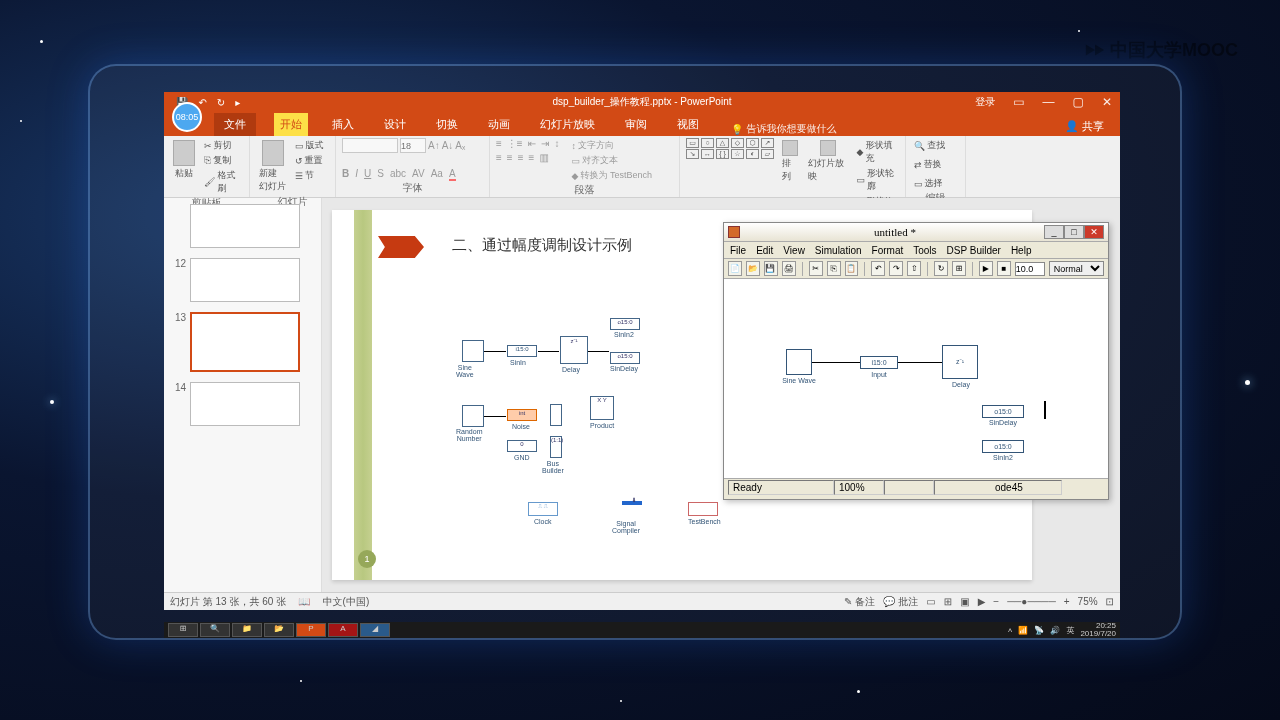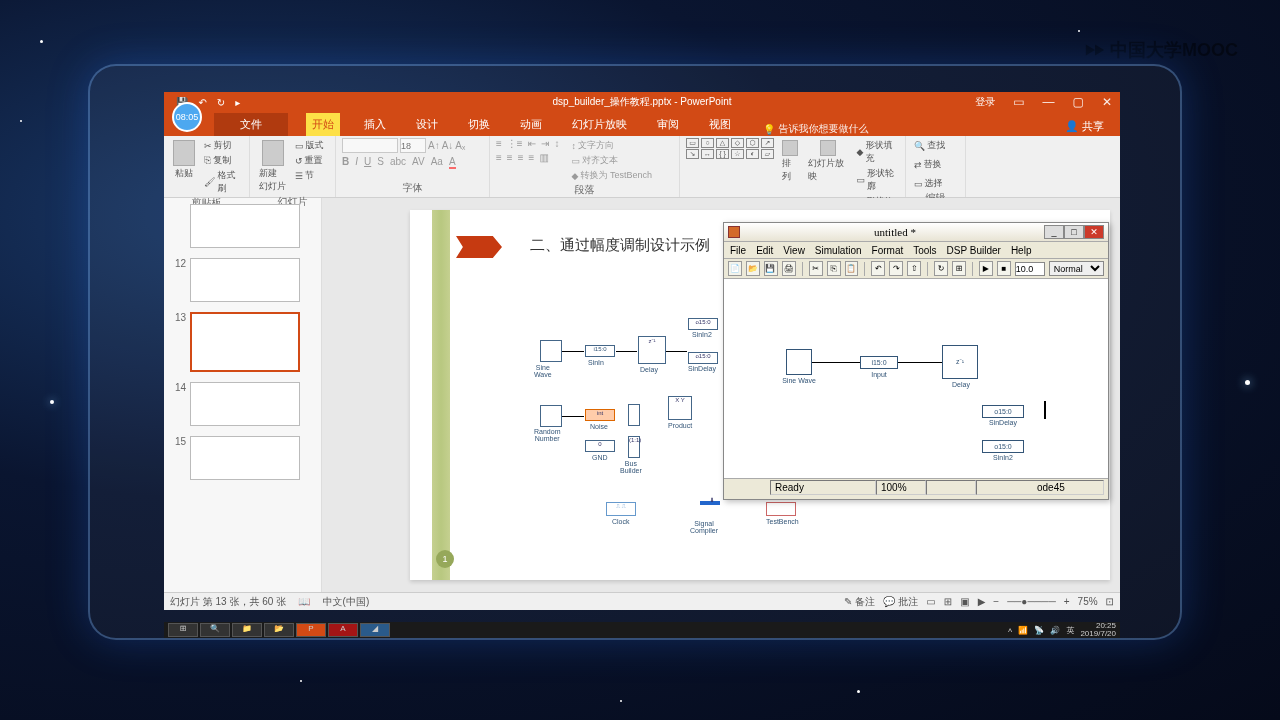--- a/index.html
+++ b/index.html
@@ -29,21 +29,21 @@
 .rsmall { font-size:9px; color:#555; padding:1px 2px; display:flex; align-items:center; gap:2px; }
 .shape-grid { display:grid; grid-template-columns:repeat(6,14px); gap:1px; }
 .shape-grid span { width:13px; height:10px; border:1px solid #888; font-size:7px; text-align:center; }
 .slide-area { display:flex; height:394px; }
 .thumb-panel { width:158px; background:#f7f7f7; border-right:1px solid #ddd; overflow:hidden; padding:4px 0; }
 .thumb-row { display:flex; align-items:flex-start; padding:2px 6px; gap:4px; margin-bottom:6px; }
 .thumb-row .num { width:16px; text-align:right; font-size:10px; color:#666; }
 .thumb { width:110px; height:44px; background:#fff; border:1px solid #bbb; position:relative; font-size:5px; padding:2px; }
 .thumb.sel { border:2px solid #d24a15; }
 .thumb.tall { height:60px; }
-.main-slide { flex:1; background:#e8e8e8; display:flex; align-items:center; justify-content:flex-end; position:relative; padding:10px; }
+.main-slide { flex:1; background:#e8e8e8; display:flex; align-items:center; justify-content:flex-start; position:relative; padding:10px; }
 .slide-page { width:700px; height:370px; background:#fff; position:relative; box-shadow:0 2px 4px rgba(0,0,0,0.15); }
 .slide-strip { position:absolute; left:22px; top:0; width:18px; height:100%; background:linear-gradient(90deg,#c5d090 0%, #b8c880 50%, #c5d090 100%); }
 .slide-arrow { position:absolute; left:46px; top:26px; width:46px; height:22px; background:#c63a11; clip-path:polygon(0 0, 80% 0, 100% 50%, 80% 100%, 0 100%, 15% 50%); }
 .slide-title { position:absolute; left:120px; top:26px; font-size:15px; color:#333; }
 .slide-circle { position:absolute; left:26px; bottom:12px; width:18px; height:18px; border-radius:50%; background:#96a85a; color:#fff; font-size:9px; display:flex; align-items:center; justify-content:center; }
 .diagram { position:absolute; left:110px; top:100px; font-size:6px; color:#336; }
 .dblock { position:absolute; border:1px solid #468; background:#fff; text-align:center; }
 .darrow { position:absolute; height:1px; background:#000; }
 .status-bar { height:18px; background:#f0f0f0; border-top:1px solid #ccc; display:flex; align-items:center; font-size:10px; color:#555; padding:0 6px; gap:12px; }
 .status-bar .right { margin-left:auto; display:flex; gap:8px; align-items:center; }
@@ -60,21 +60,21 @@
 .sim-menu { height:17px; background:#ece9d8; display:flex; gap:10px; padding:0 6px; align-items:center; font-size:10px; border-bottom:1px solid #aaa; }
 .sim-tb { height:20px; background:#ece9d8; border-bottom:1px solid #aaa; display:flex; align-items:center; padding:0 4px; gap:4px; }
 .sim-tb .tico { width:15px; height:15px; border:1px solid #999; background:#f4f4ec; font-size:8px; text-align:center; line-height:13px; }
 .sim-tb .sep { width:1px; height:14px; background:#aaa; margin:0 2px; }
 .sim-tb input { width:30px; height:14px; font-size:9px; border:1px solid #888; }
 .sim-tb select { width:60px; height:15px; font-size:9px; border:1px solid #888; }
 .sim-canvas { height:200px; background:#fff; position:relative; border-bottom:1px solid #aaa; }
 .sblock { position:absolute; border:1px solid #357; background:#fff; font-size:7px; text-align:center; color:#357; }
 .slabel { position:absolute; font-size:7px; color:#357; text-align:center; }
 .sline { position:absolute; height:1px; background:#000; }
-.sim-status { height:17px; display:flex; align-items:center; font-size:10px; padding:0 4px;justify-content:flex-end; }
+.sim-status { height:17px; display:flex; align-items:center; font-size:10px; padding:0 4px; }
 .sim-status div { border:1px inset #ccc; padding:0 4px; height:15px; line-height:13px; }
 </style>
 </head>
 <body>
 
 <div class="star" style="top:40px;left:40px;width:3px;height:3px"></div>
 <div class="star" style="top:120px;left:20px;width:2px;height:2px"></div>
 <div class="star" style="top:400px;left:50px;width:4px;height:4px;box-shadow:0 0 8px #8cf"></div>
 <div class="star" style="top:680px;left:300px;width:2px;height:2px"></div>
 <div class="star" style="top:30px;right:200px;width:2px;height:2px"></div>
@@ -104,21 +104,21 @@
     <div class="center">dsp_builder_操作教程.pptx - PowerPoint</div>
     <div class="right">
       <span>登录</span>
       <span class="winbtn">▭</span>
       <span class="winbtn">—</span>
       <span class="winbtn">▢</span>
       <span class="winbtn">✕</span>
     </div>
   </div>
   <div class="ribbon-tabs">
-    <div class="tab" style="background:#b03a0f;padding:4px 26px">文件</div>
+    <div class="tab" style="background:#b03a0f;padding:4px 10px">文件</div>
     <div class="tab active">开始</div>
     <div class="tab">插入</div>
     <div class="tab">设计</div>
     <div class="tab">切换</div>
     <div class="tab">动画</div>
     <div class="tab">幻灯片放映</div>
     <div class="tab">审阅</div>
     <div class="tab">视图</div>
     <div class="tell">
           <span>💡</span>
@@ -153,21 +153,21 @@
             </div>
         <div>
           <div class="rsmall">▭ <span>版式</span></div>
           <div class="rsmall">↺ <span>重置</span></div>
           <div class="rsmall">☰ <span>节</span></div>
         </div>
       </div>
       <div class="label">幻灯片</div>
     </div>
     <div class="ribbon-group" style="width:154px">
-      <div class="body" style="flex-direction:column;gap:3px;opacity:.55">
+      <div class="body" style="flex-direction:column;gap:15px;opacity:.55">
         <div style="display:flex;gap:2px;align-items:center">
           <input style="width: 56px; height: 15px; font-size: 9px; border: 1px solid rgb(170, 170, 170);">
           <input style="width: 26px; height: 15px; font-size: 9px; border: 1px solid rgb(170, 170, 170);" value="18">
           <span>A↑</span>
           <span>A↓</span>
           <span>Aₓ</span>
         </div>
         <div style="display:flex;gap:6px">
           <b>B</b>
           <i>I</i>
@@ -258,24 +258,20 @@
       <div class="thumb-row">
             <div class="num">12</div>
             <div class="thumb"></div>
           </div>
       <div class="thumb-row">
             <div class="num">13</div>
             <div class="thumb sel tall"></div>
           </div>
       <div class="thumb-row">
             <div class="num">14</div>
-            <div class="thumb"></div>
-          </div>
-      <div class="thumb-row">
-            <div class="num">15</div>
             <div class="thumb"></div>
           </div>
     </div>
     <div class="main-slide">
       <div class="slide-page">
         <div class="slide-strip"></div>
         <div class="slide-arrow"></div>
         <div class="slide-title">二、通过幅度调制设计示例</div>
         <div class="slide-circle">1</div>
         <div class="diagram">

